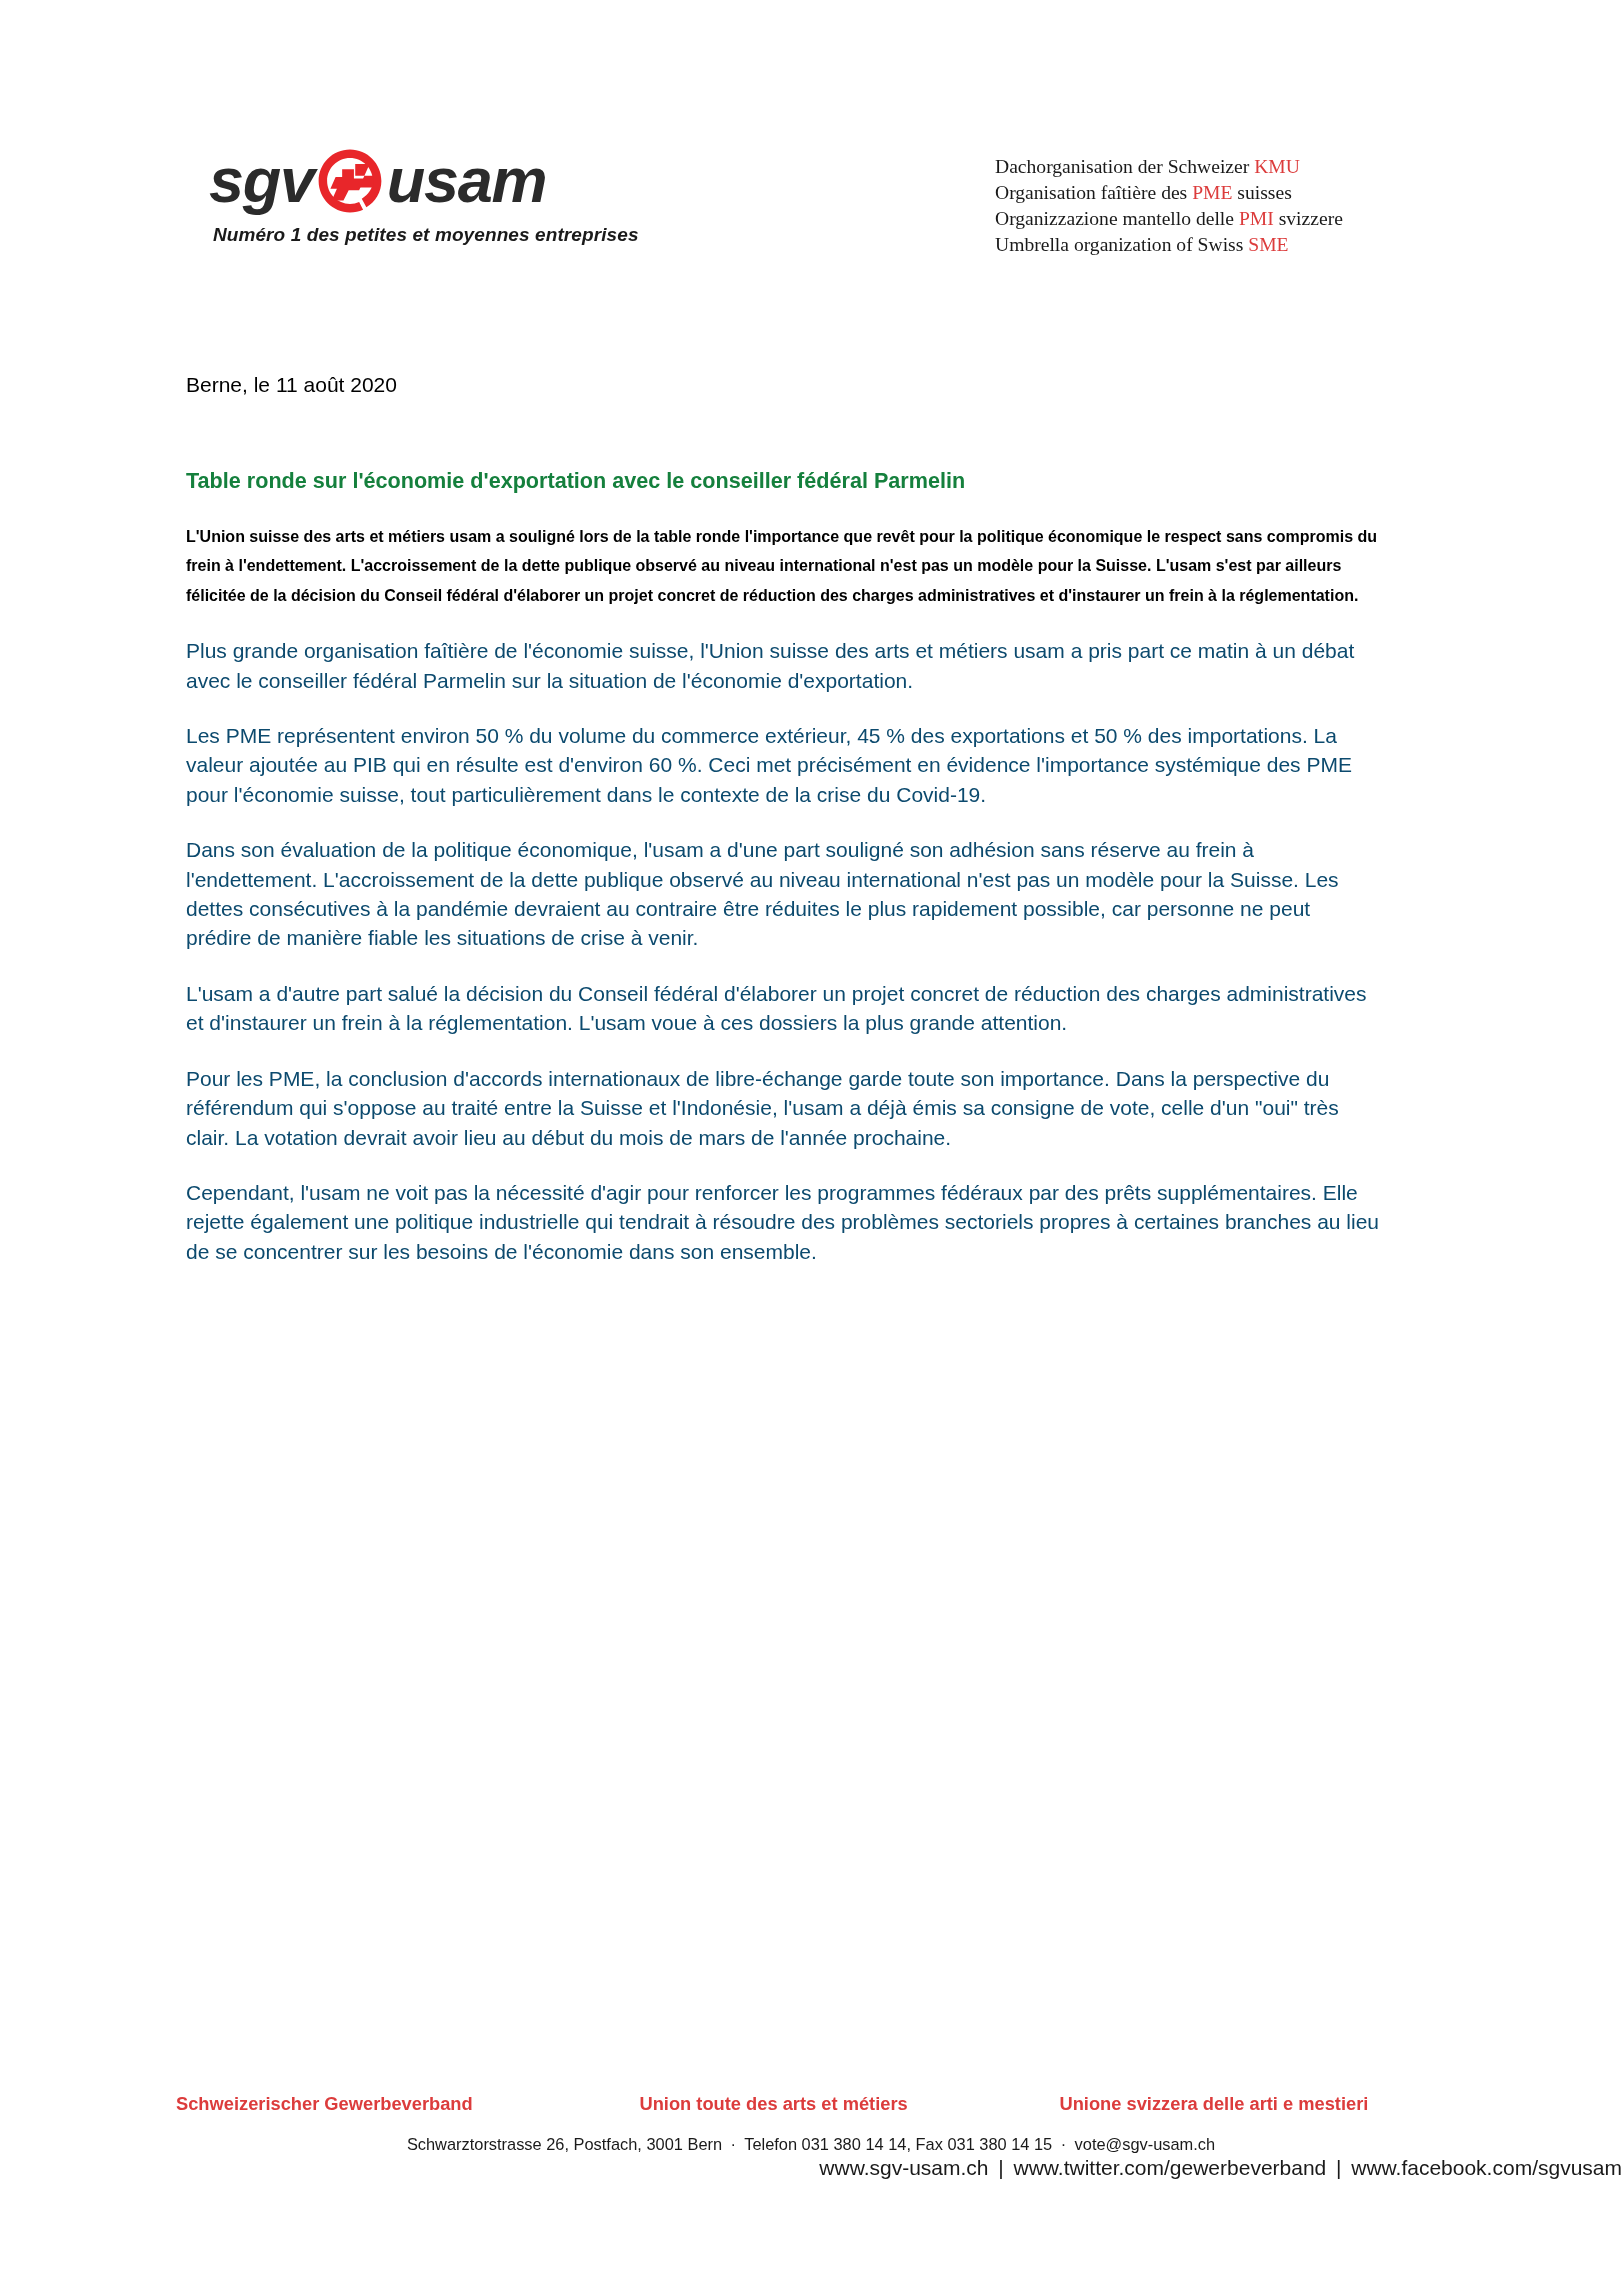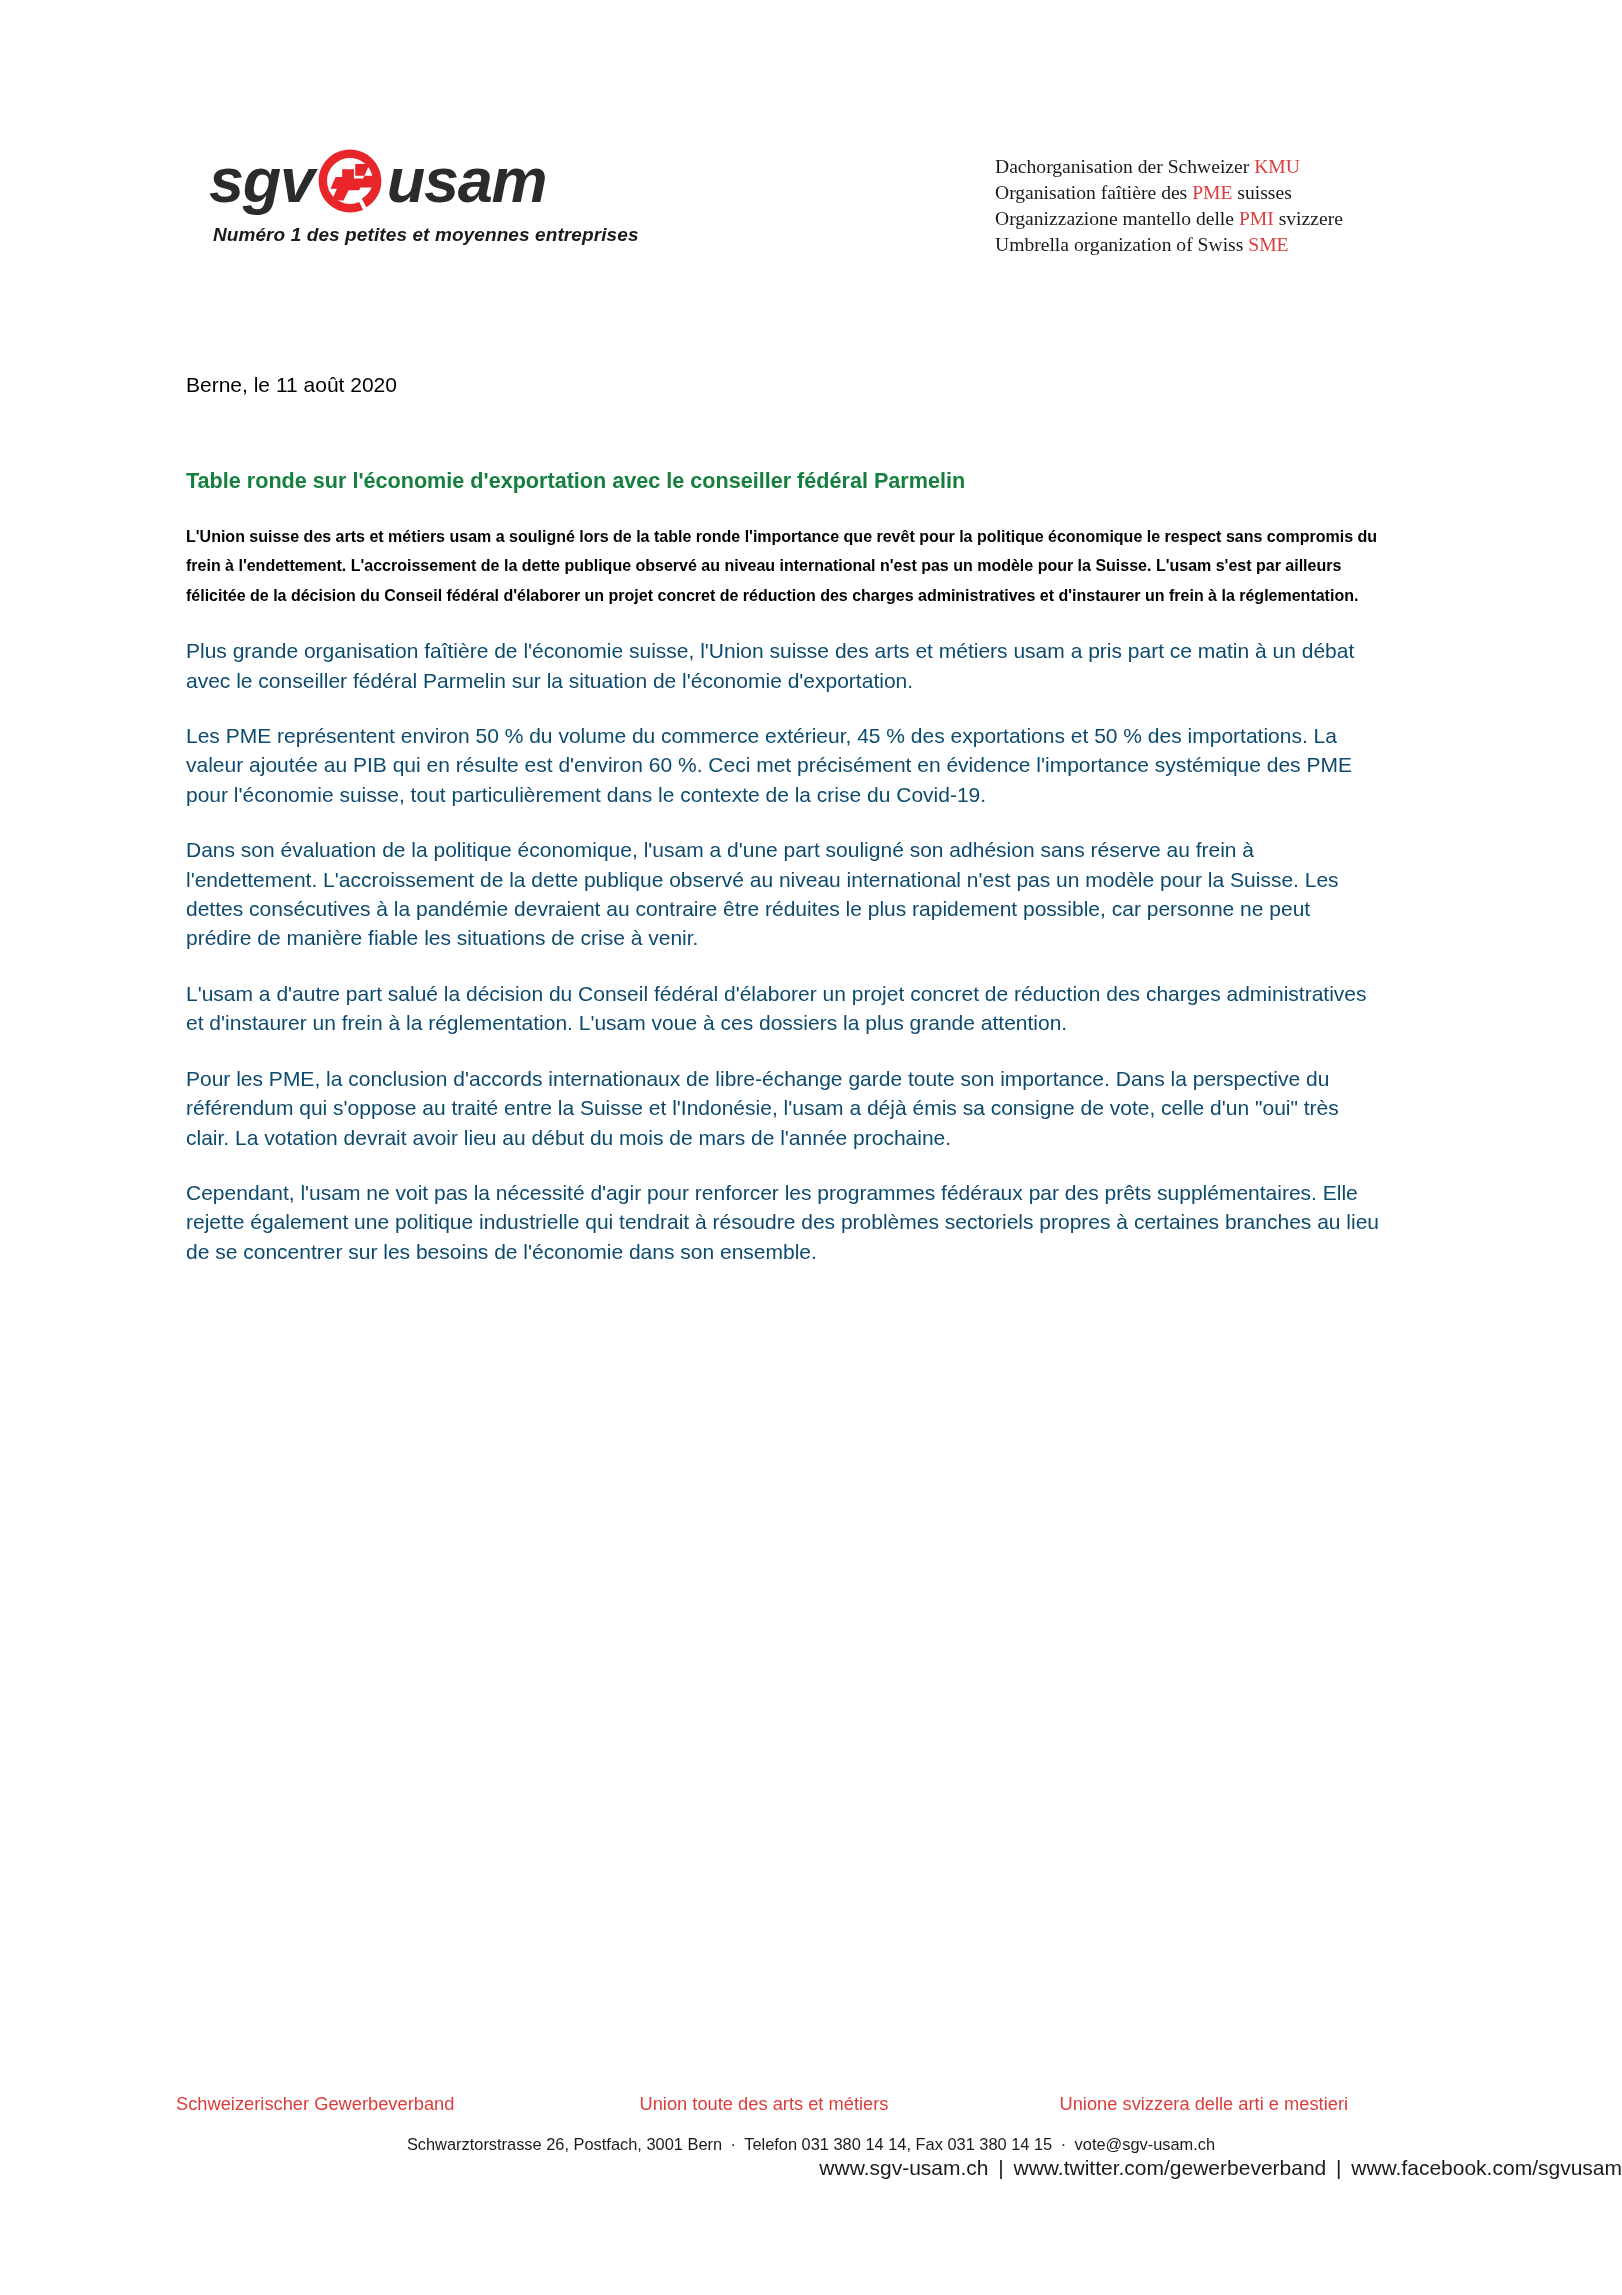--- a/index.html
+++ b/index.html
@@ -140,20 +140,21 @@
     left: 0;
     bottom: 115px;
     width: 1622px;
   }
 
   .footer-orgs {
     position: relative;
     margin: 12px auto;
     width: 1283px;
     height: 29px;
+    font-weight: bold;
   }
   .footer-org {
     position: absolute;
     top: 0;
     font-size: 18.3px;
     line-height: 26px;
     color: #dc3c3c;
     white-space: nowrap;
   }
   .footer-org-1 { left: 6.5px; }

